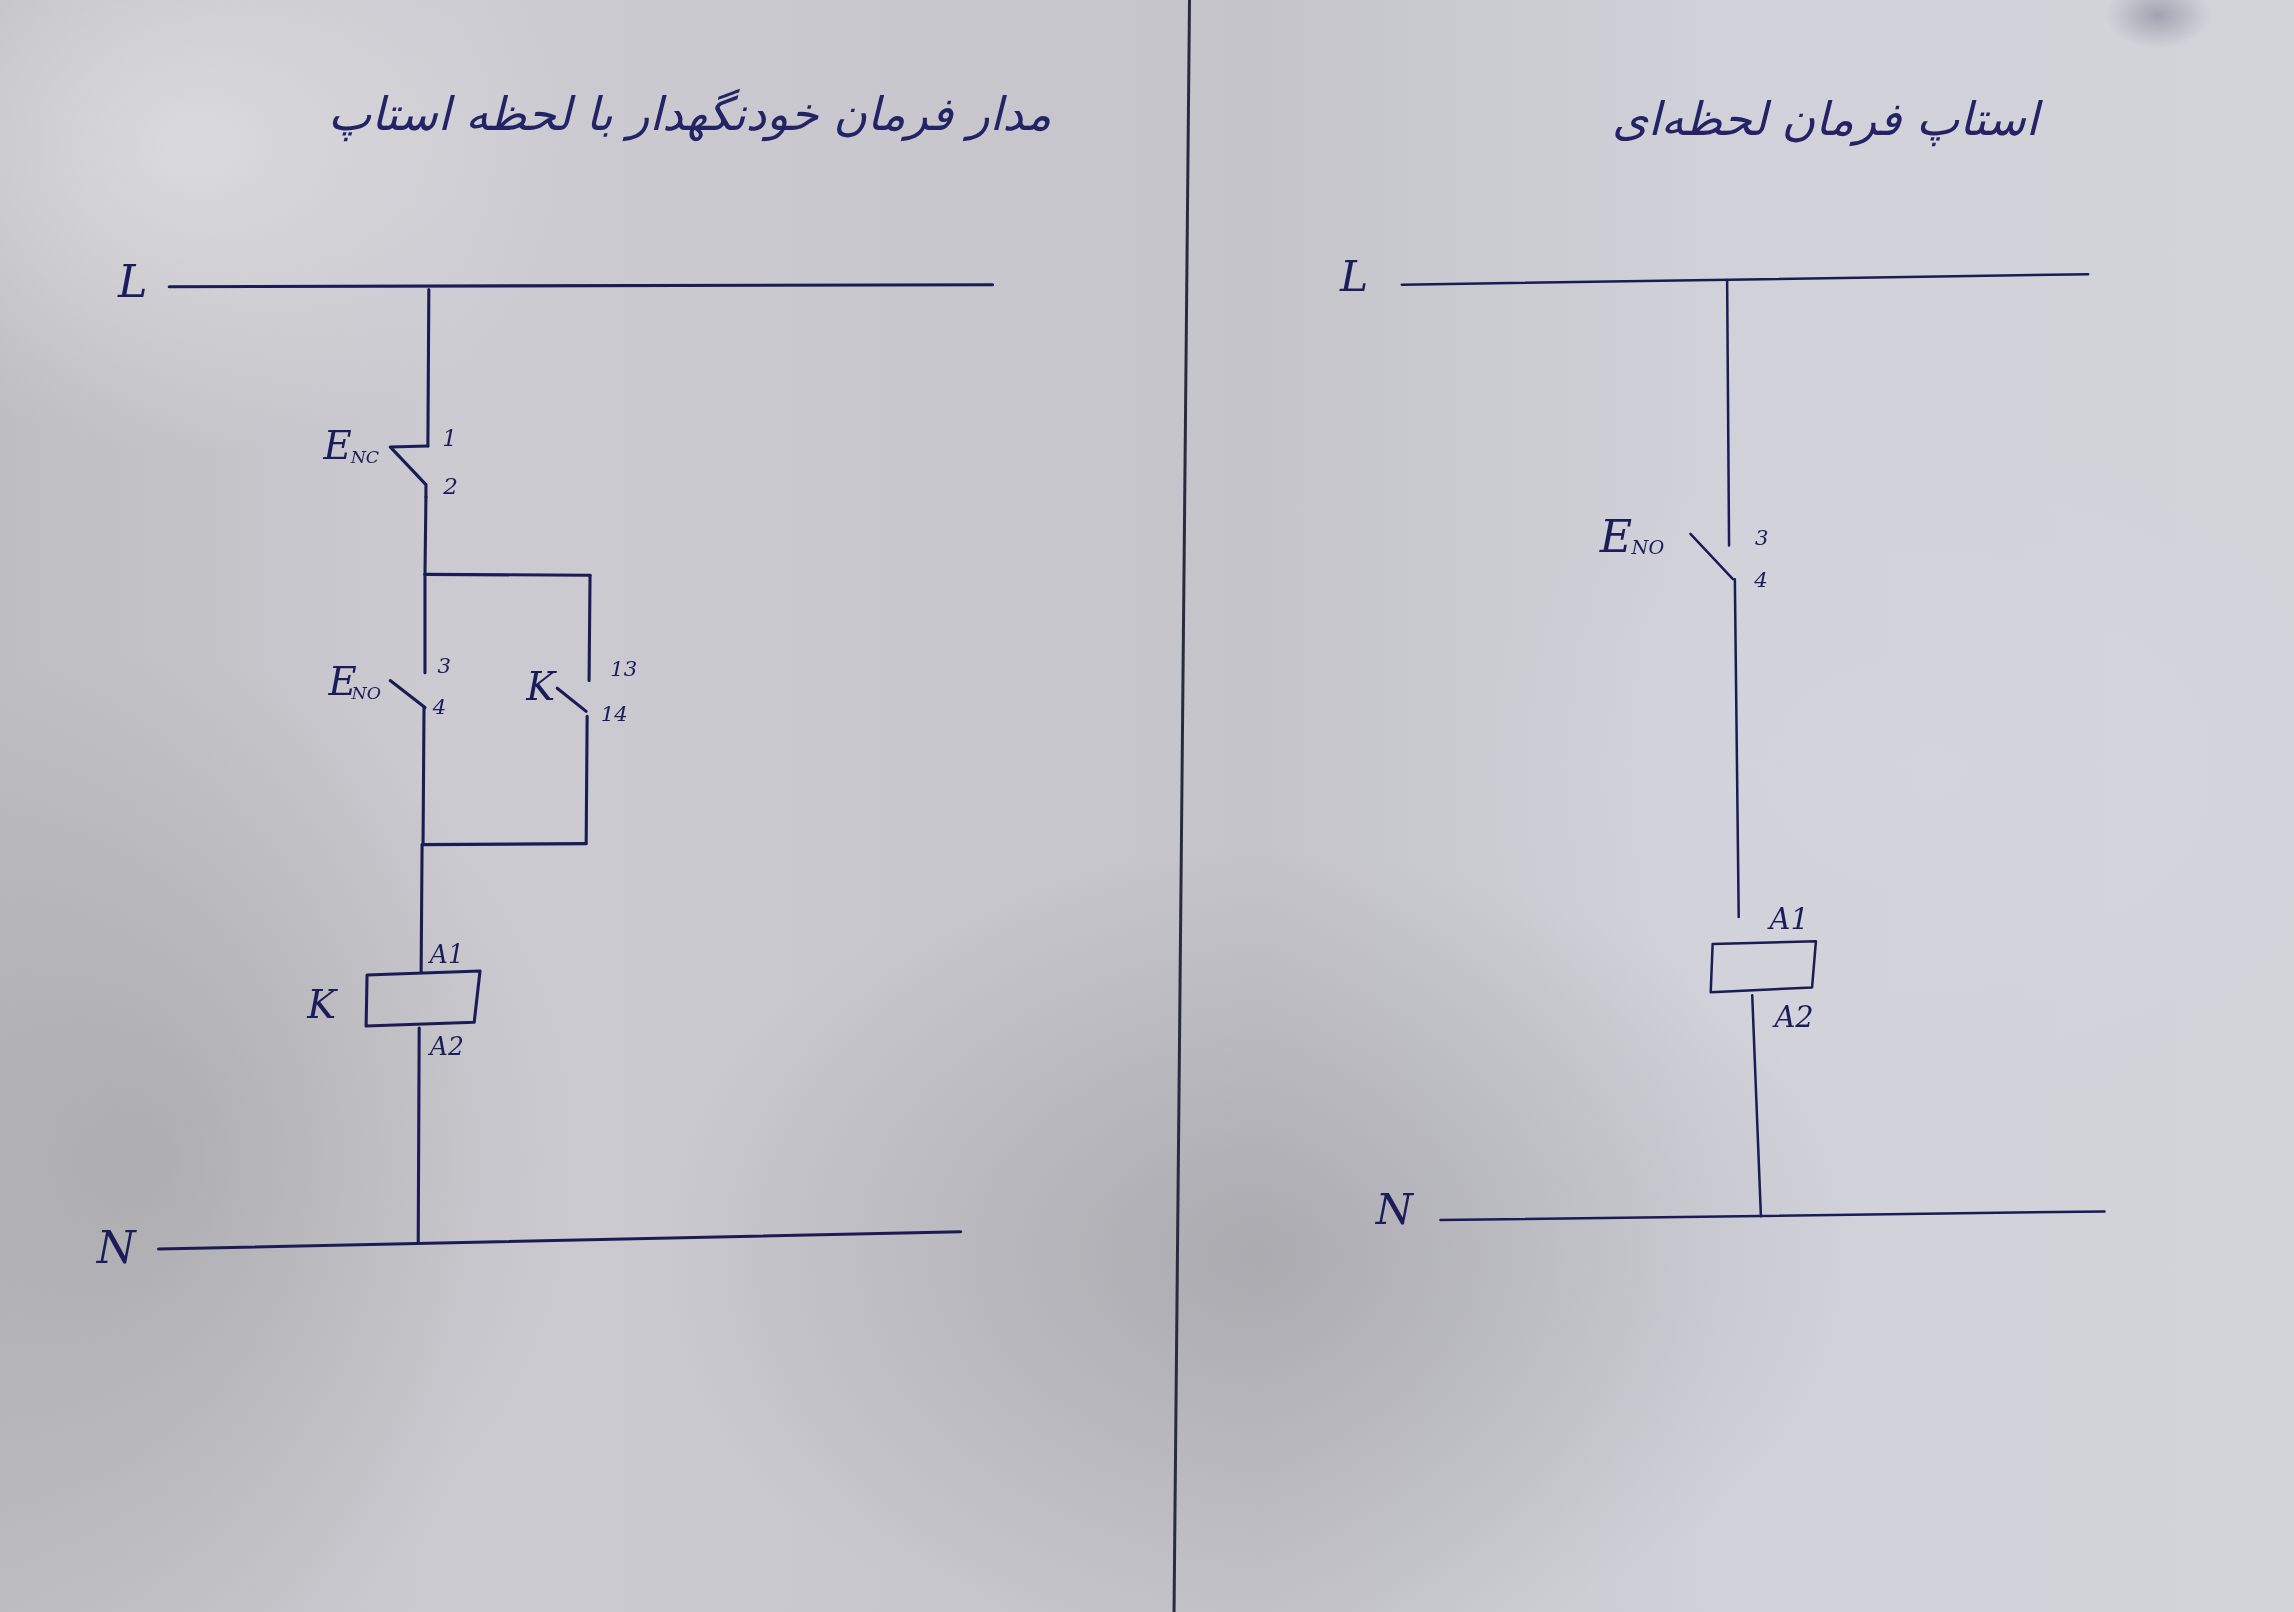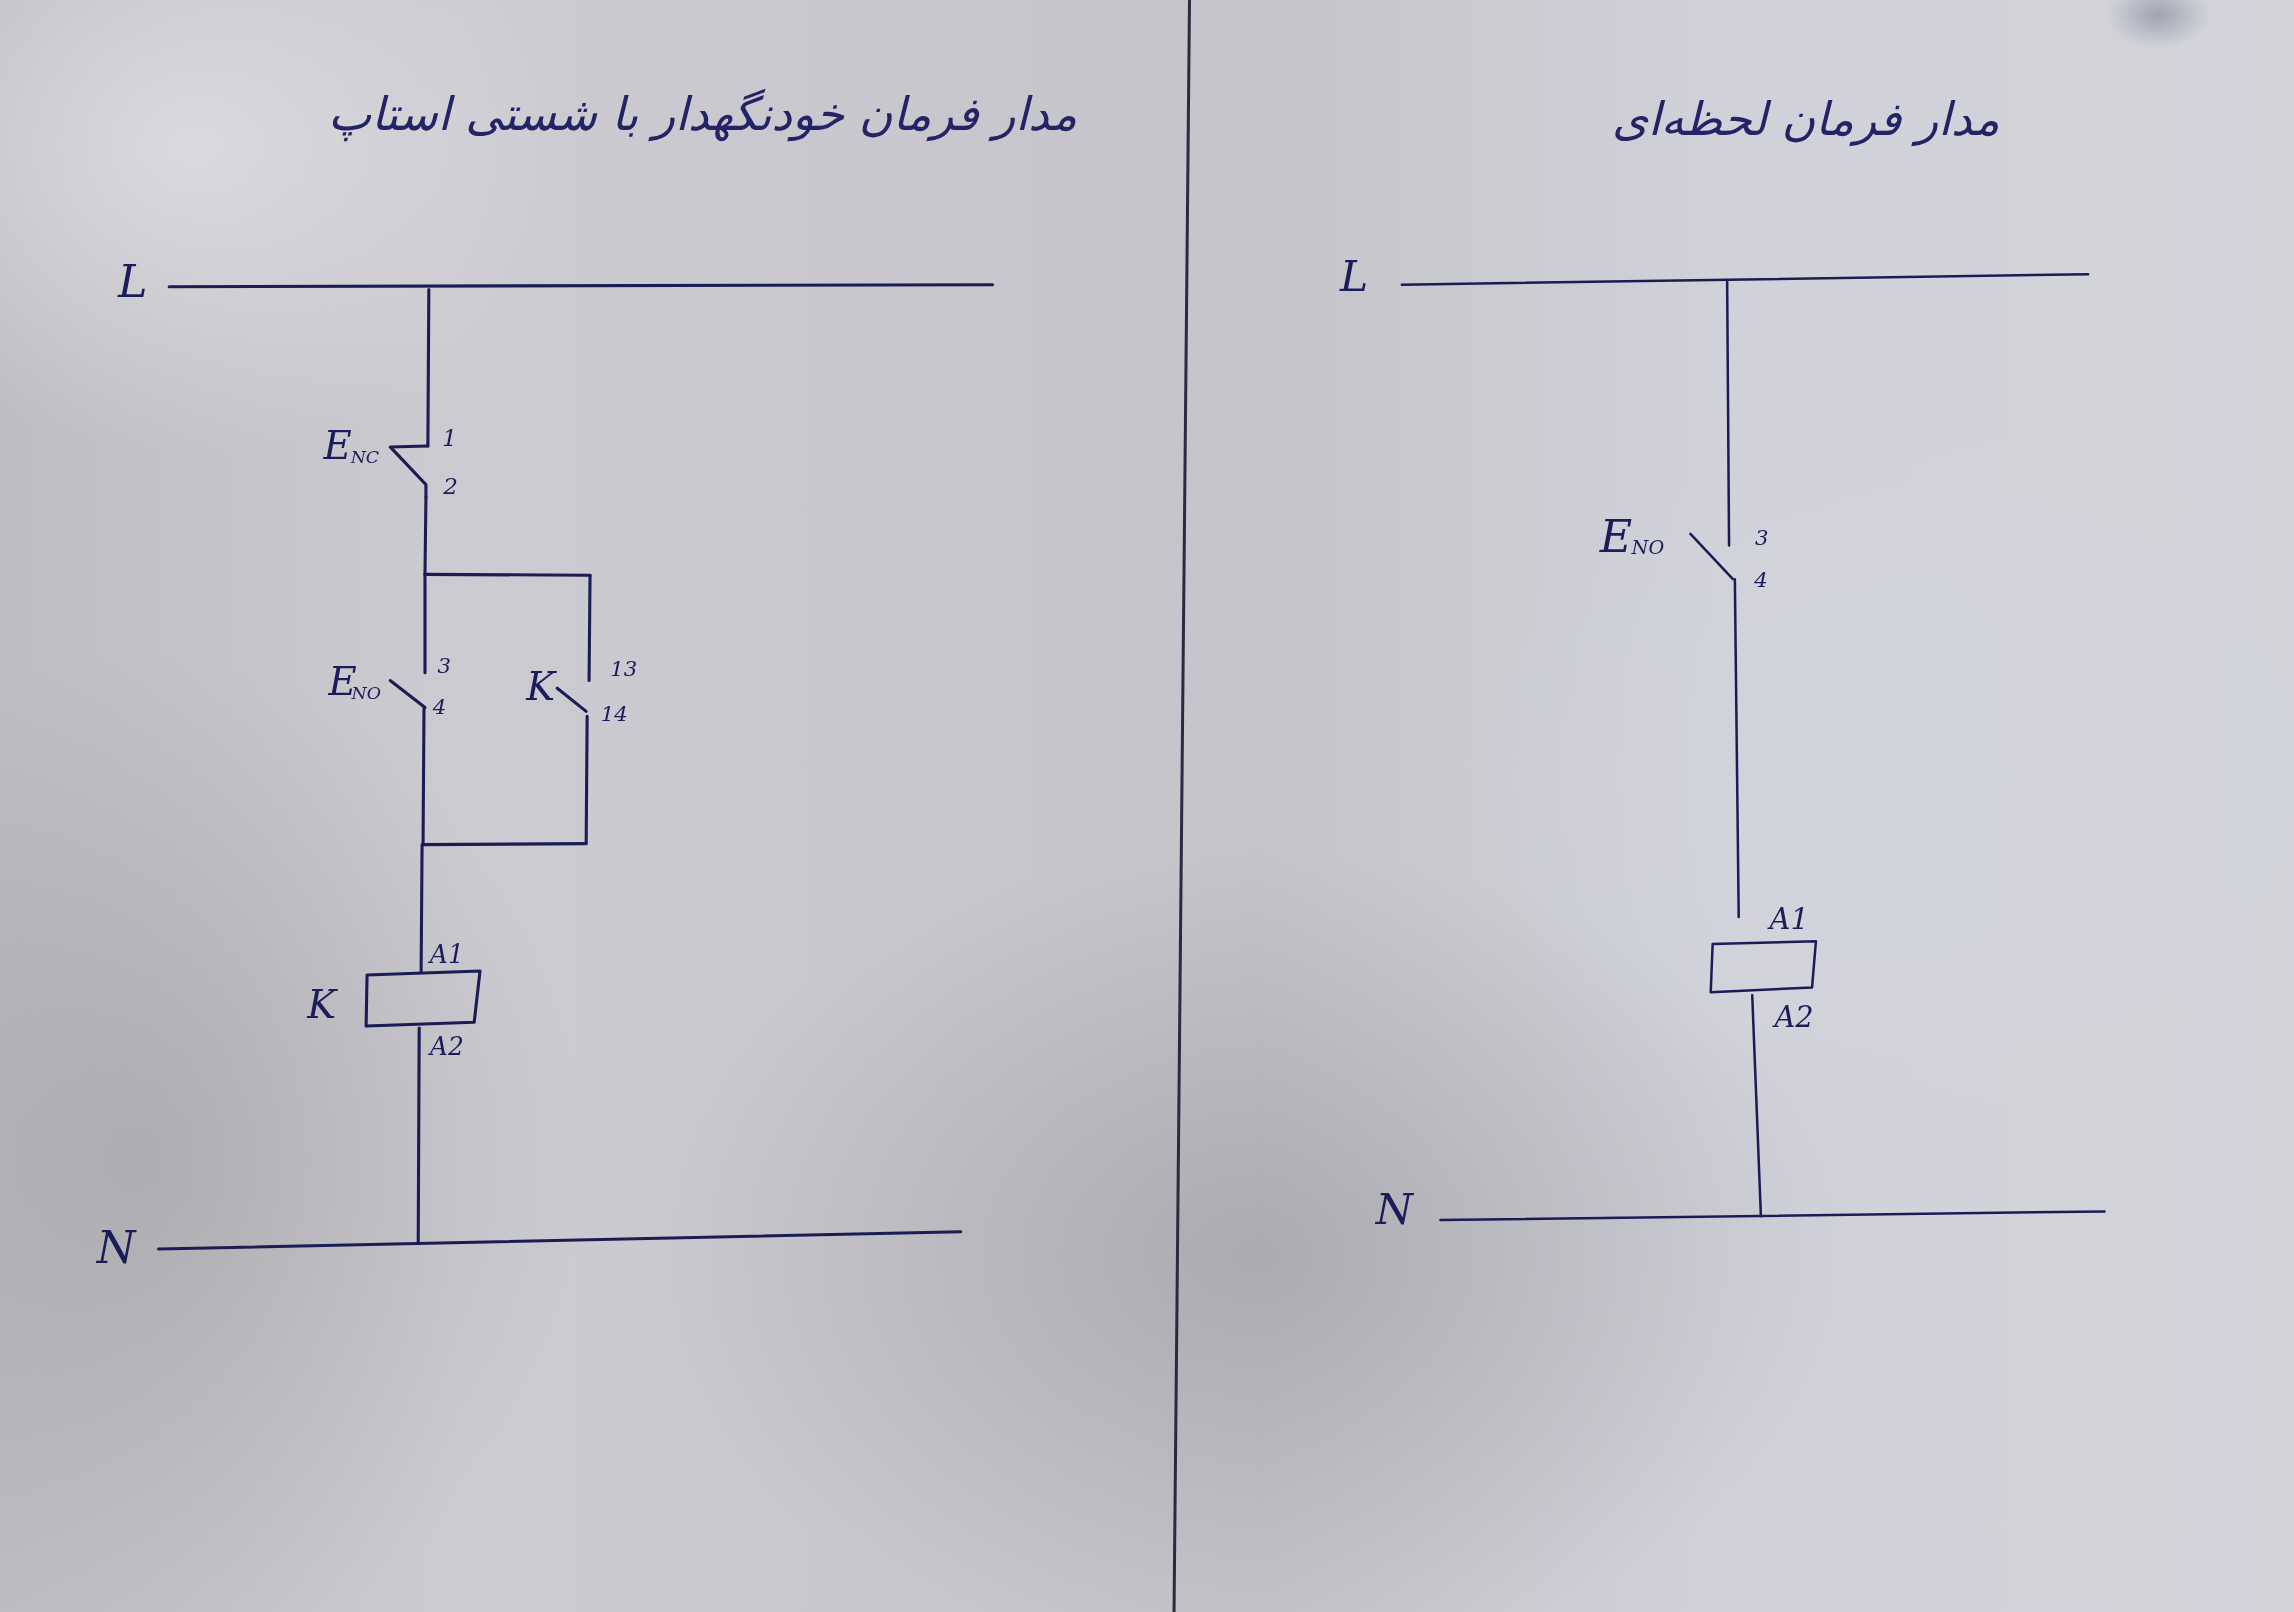--- a/index.html
+++ b/index.html
@@ -68,22 +68,22 @@
       white-space: nowrap;
     }
   </style>
 </head>
 <body>
 
 <div class="paper"></div>
 <div class="shadow-spot"></div>
 <div class="divider"></div>
 
-<div class="title" style="left:328px; top:87px;">مدار فرمان خودنگهدار با شستی استاپ</div>
-<div class="title" style="left:1612px; top:92px;">مدار فرمان لحظه‌ای</div>
+<div class="title" style="left:328px; top:87px;">مدار فرمان خودنگهدار با لحظه استاپ</div>
+<div class="title" style="left:1612px; top:92px;">استاپ فرمان لحظه‌ای</div>
 
 <svg class="diagram" viewBox="0 0 2376 1670" xmlns="http://www.w3.org/2000/svg">
 
   <g>
 
     <text class="label" x="122" y="308" font-size="46">L</text>
     <path class="wire" d="M175 297 L1028 295"></path>
 
     <path class="wire" d="M444 300 L443 462"></path>
 

